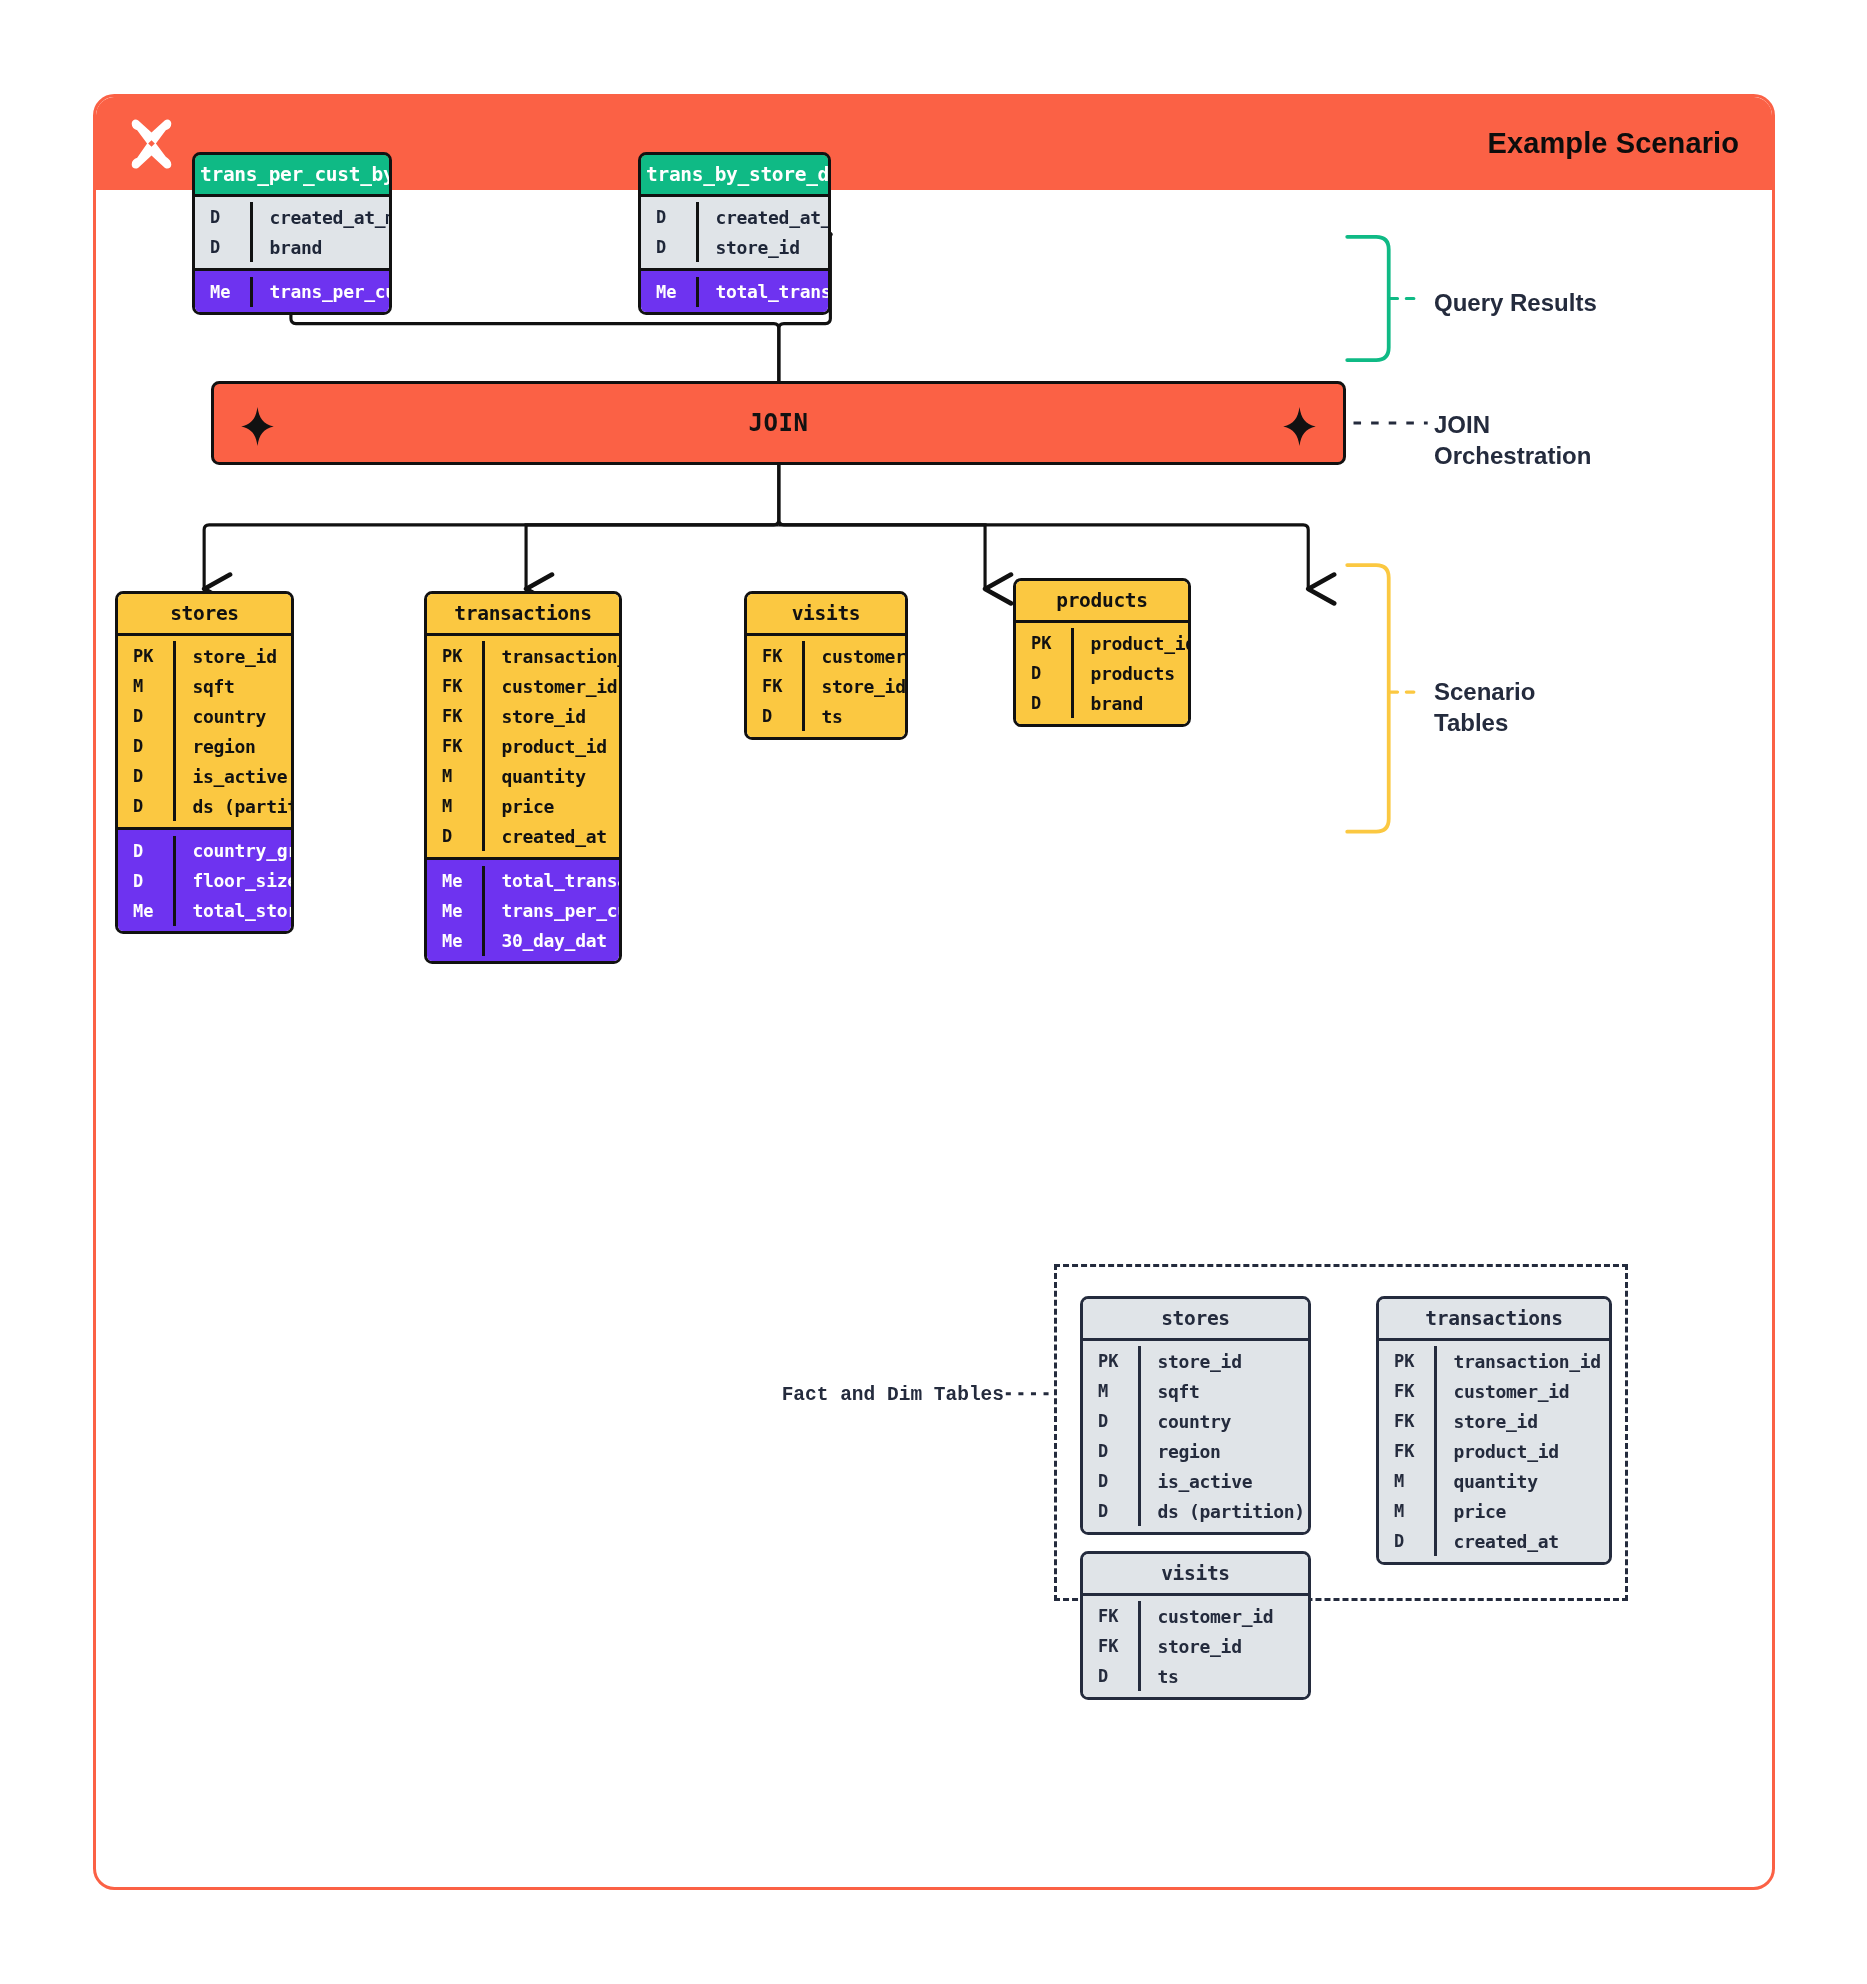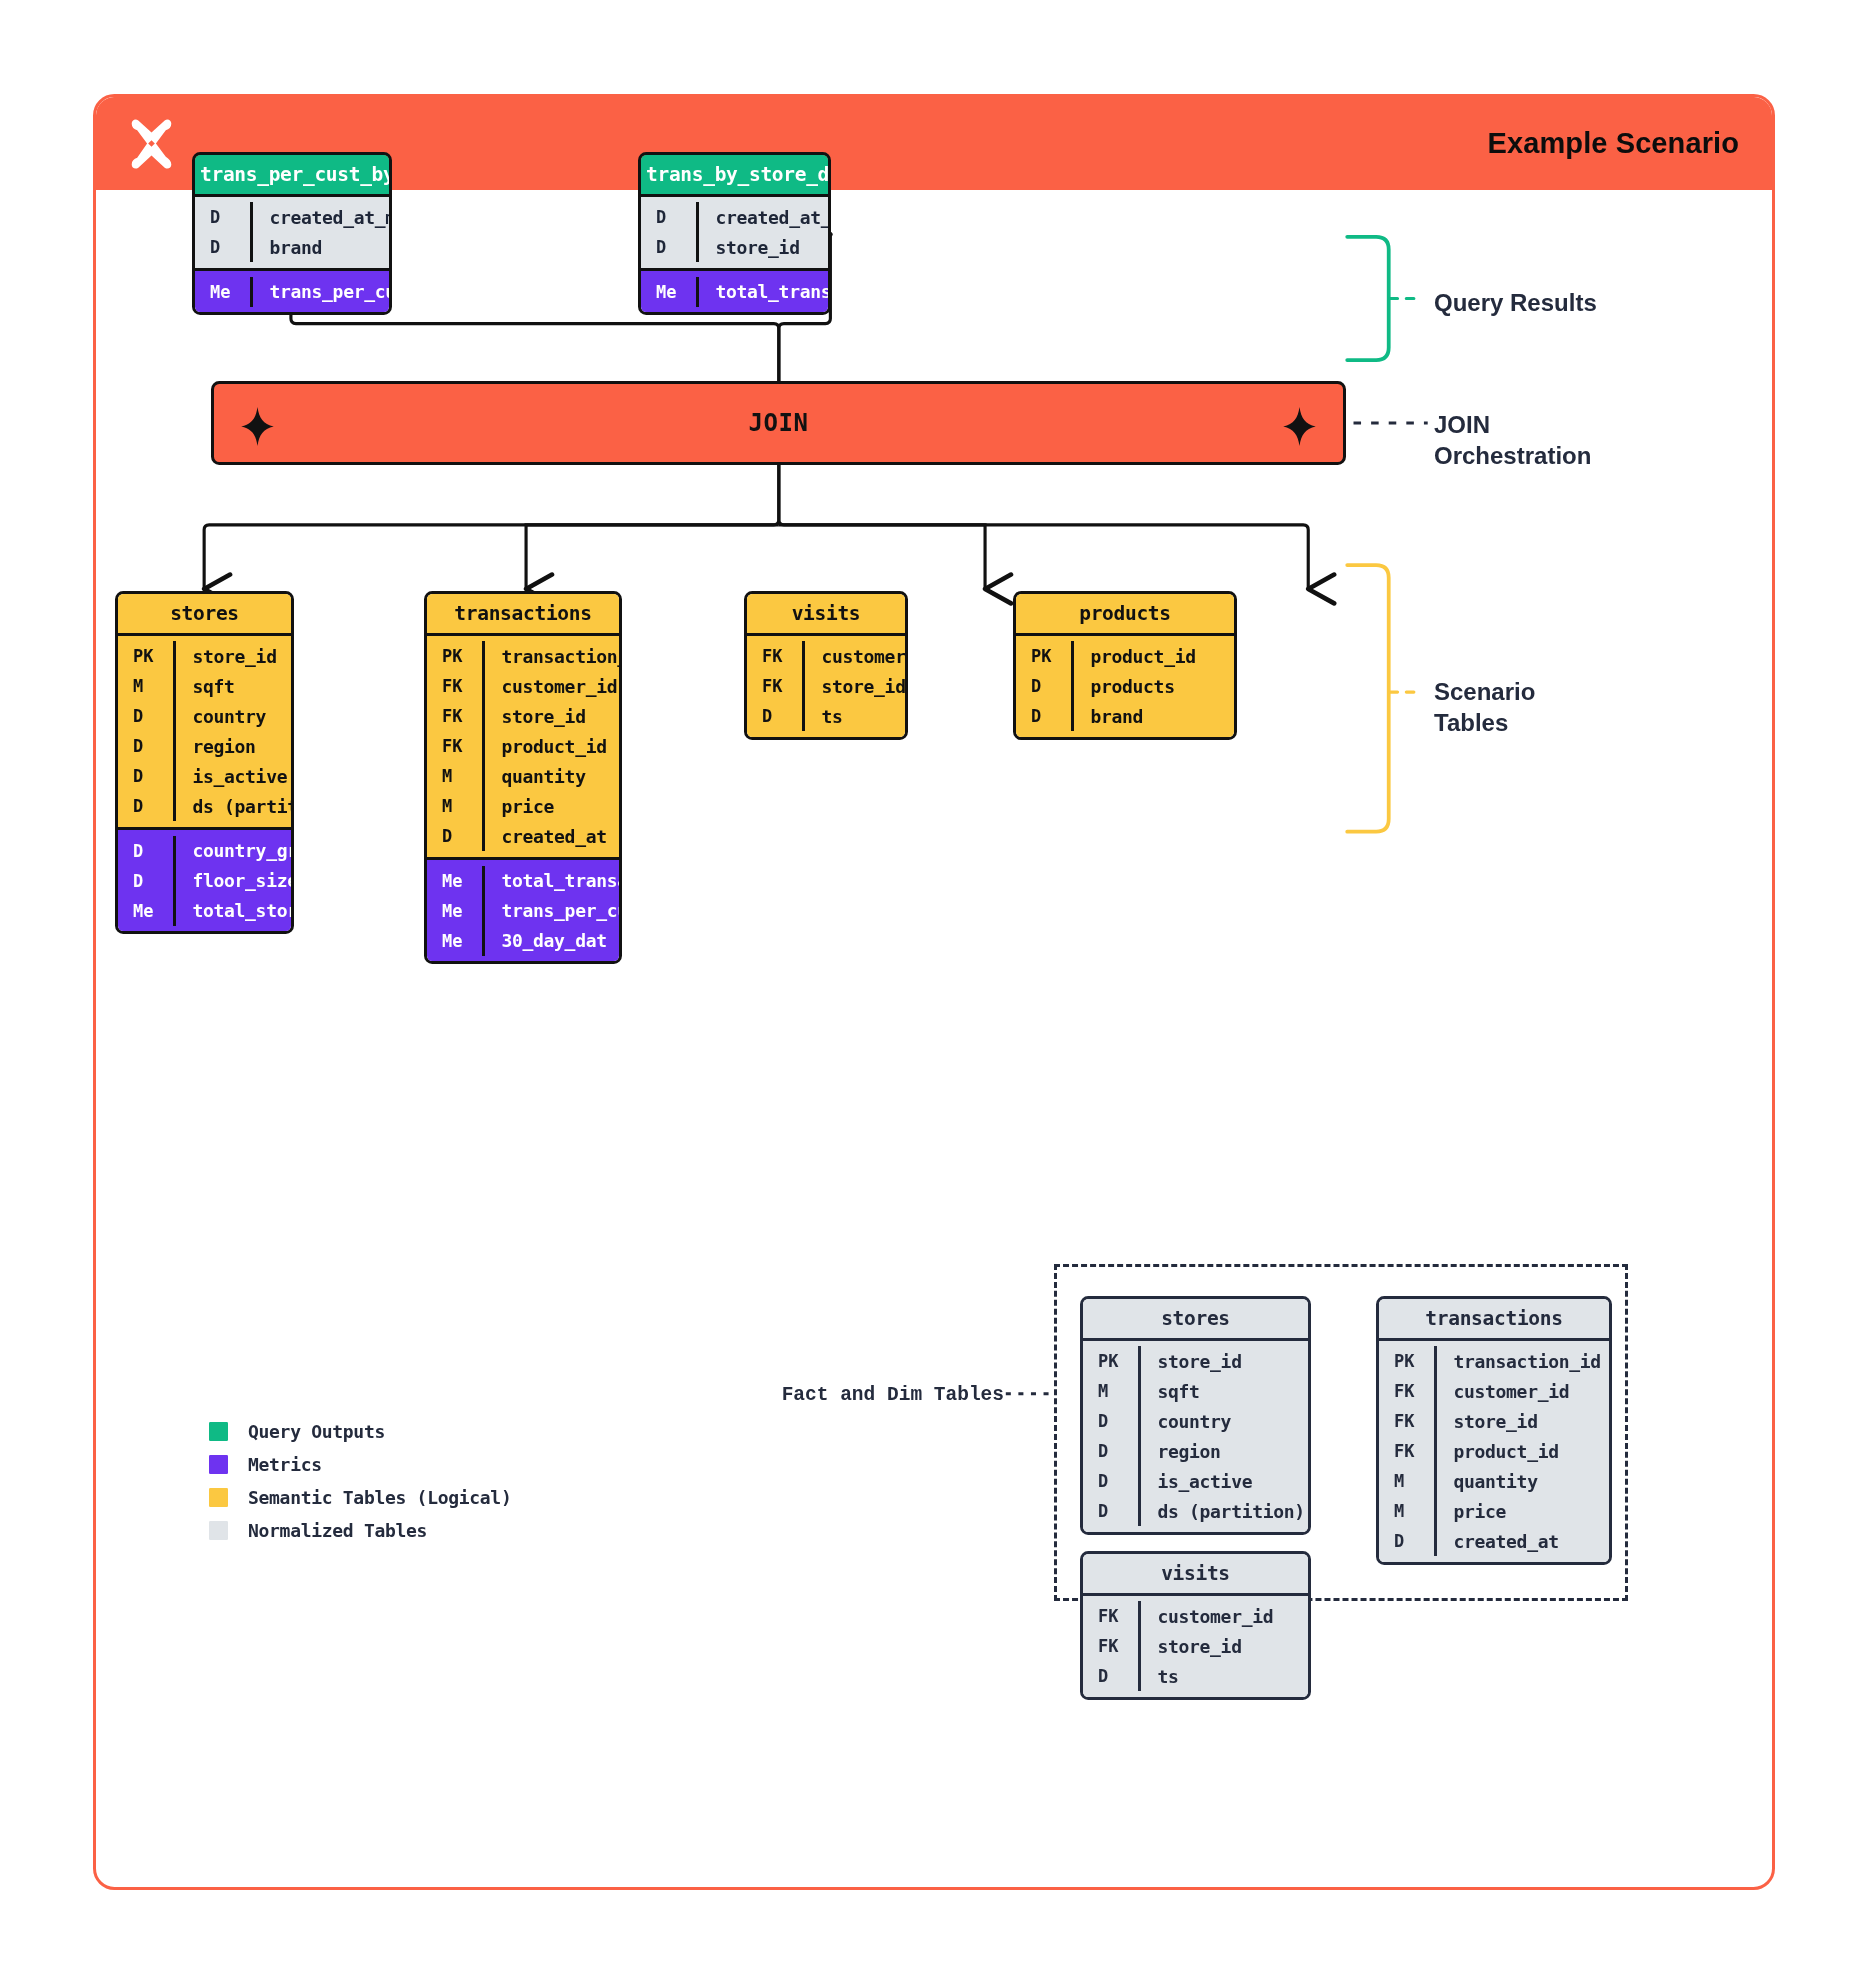--- a/index.html
+++ b/index.html
@@ -342,21 +342,21 @@
           <span class="v">store_id</span>
         </div>
       <div class="row">
           <span class="k">D</span>
           <span class="v">ts</span>
         </div>
       <div class="pad"></div>
     </div>
   </div>
 
-  <div class="tbl sem" style="left:917px;top:494px;width:224px;">
+  <div class="tbl sem" style="left:917px;top:481px;width:178px;">
     <div class="ttl">products</div>
     <div class="sec dimsec">
       <div class="pad"></div>
       <div class="row">
           <span class="k">PK</span>
           <span class="v">product_id</span>
         </div>
       <div class="row">
           <span class="k">D</span>
           <span class="v">products</span>
@@ -458,33 +458,15 @@
           <span class="v">store_id</span>
         </div>
       <div class="row">
           <span class="k">D</span>
           <span class="v">ts</span>
         </div>
       <div class="pad"></div>
     </div>
   </div>
 
-  <div id="legend">
-    <div class="leg-row">
-      <span class="leg-sw" style="background:#0FBA85;"></span>
-      <span class="leg-tx">Query Outputs</span>
-    </div>
-    <div class="leg-row">
-      <span class="leg-sw" style="background:#6E33F0;"></span>
-      <span class="leg-tx">Metrics</span>
-    </div>
-    <div class="leg-row">
-      <span class="leg-sw" style="background:#FBC841;"></span>
-      <span class="leg-tx">Semantic Tables (Logical)</span>
-    </div>
-    <div class="leg-row">
-      <span class="leg-sw" style="background:#E0E4E8;"></span>
-      <span class="leg-tx">Normalized Tables</span>
-    </div>
-  </div>
 
 </div>
 
 
 </body></html>

